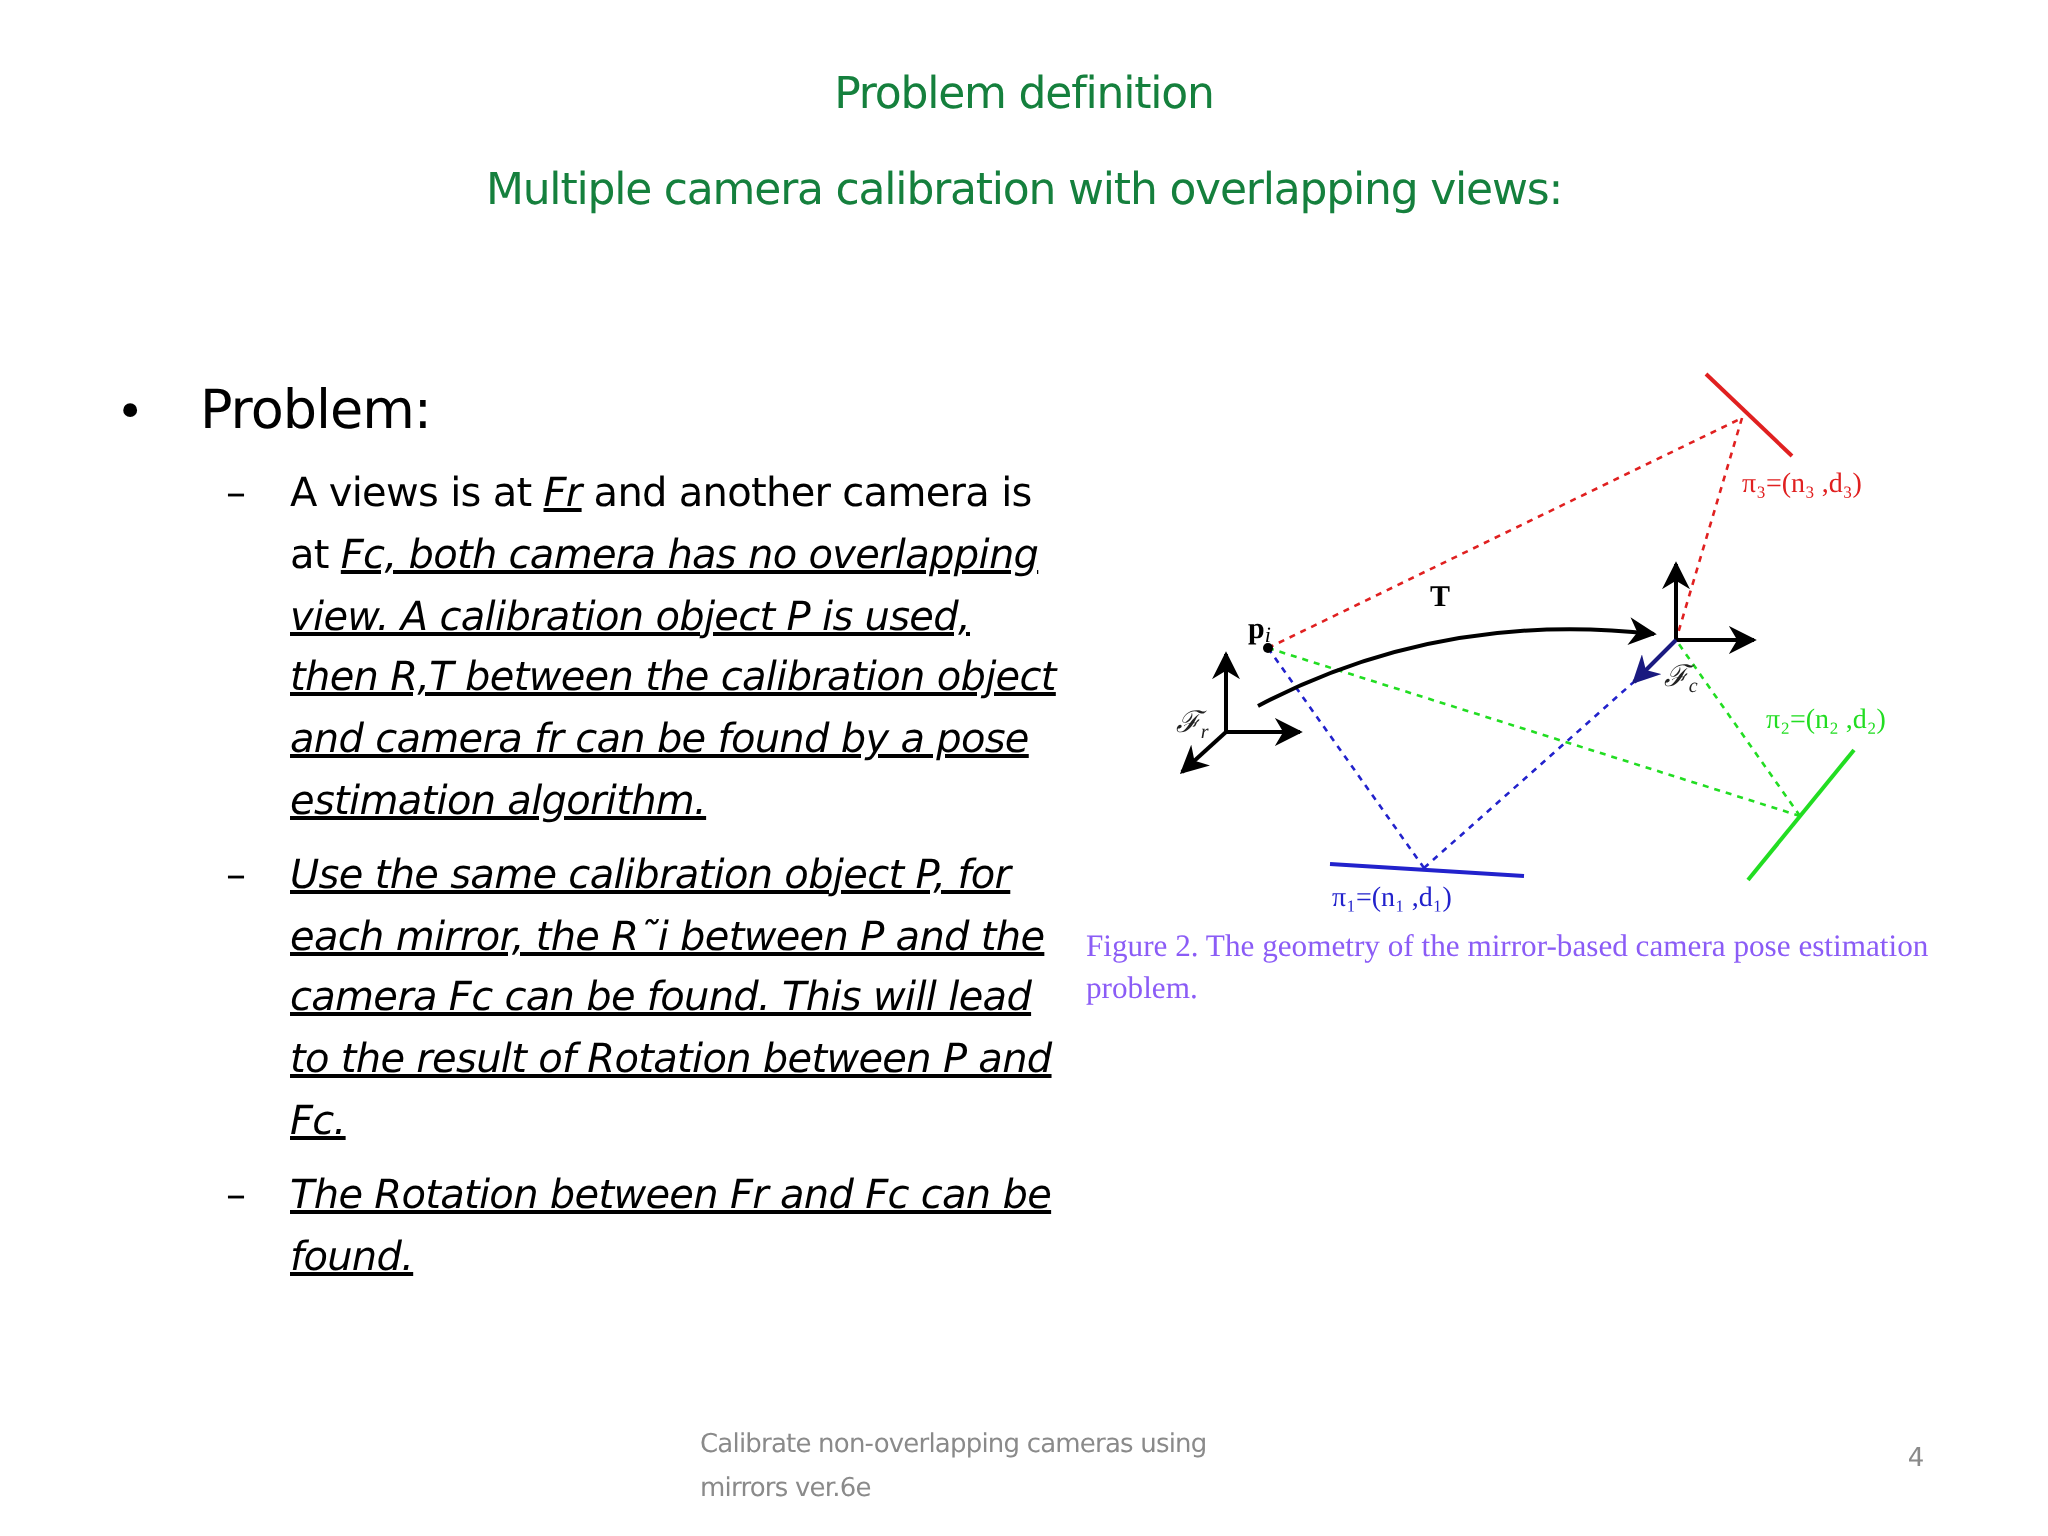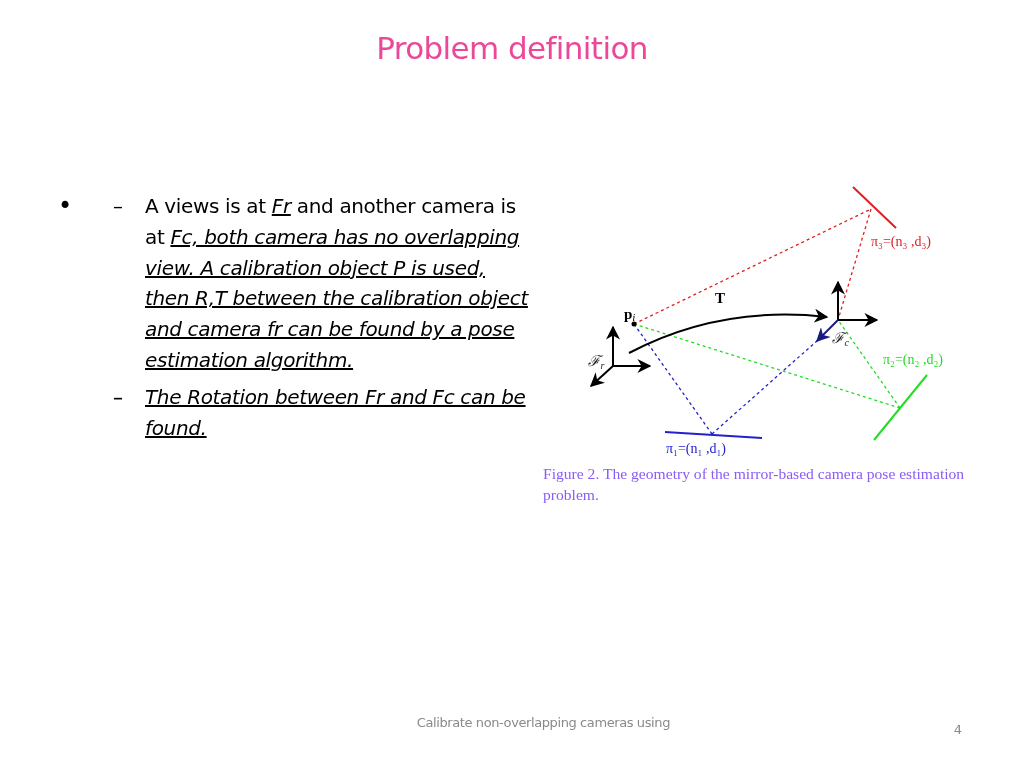--- a/index.html
+++ b/index.html
@@ -1,49 +1,52 @@
 <!DOCTYPE html>
 <html><head>
   <meta charset="utf-8">
   <style>
     html, body { margin: 0; padding: 0; background: #ffffff; }
     body { width: 1024px; height: 768px; position: relative; overflow: hidden; font-family: "Liberation Sans", sans-serif; color: #000; }
-    .title { position: absolute; left: 0; top: 24px; width: 1024px; text-align: center; font-family: "DejaVu Sans", sans-serif; font-size: 31px; line-height: 48px; color: #ec4899; font-weight: normal; letter-spacing: -0.6px; }
+    .title { position: absolute; left: 0; top: 24px; width: 1024px; text-align: center; font-family: "DejaVu Sans", sans-serif; font-size: 22px; line-height: 48px; color: #15803d; font-weight: normal; letter-spacing: -0.6px; }
     .title div { white-space: nowrap; }
     .bullets { position: absolute; left: 58px; top: 186px; width: 470px; font-family: "DejaVu Sans", sans-serif; }
     .lvl1 { position: relative; font-size: 27px; line-height: 40px; padding-left: 42px; letter-spacing: -0.5px; }
     .lvl1 .mk { position: absolute; left: 0; top: 0; font-size: 24px; }
     .lvl2 { position: relative; font-size: 20px; line-height: 30.8px; padding-left: 87px; margin-top: 5px; letter-spacing: -0.35px; }
     .lvl2 .mk { position: absolute; left: 55px; top: 0; }
     .lvl2 + .lvl2 { margin-top: 6px; }
     .it { font-style: italic; text-decoration: underline; }
     .figure { position: absolute; left: 540px; top: 180px; width: 470px; height: 290px; }
     .figure svg { width: 470px; height: 290px; display: block; }
     .caption { position: absolute; left: 543px; top: 463px; width: 470px; font-family: "Liberation Serif", serif; font-size: 15.6px; line-height: 21px; color: #8b5cf6; }
-    .footer { position: absolute; left: 350px; top: 712px; width: 320px; text-align: right; font-family: "DejaVu Sans", sans-serif; font-size: 13px; line-height: 22px; color: #8a8a8a; letter-spacing: -0.4px; }
+    .footer { position: absolute; left: 350px; top: 712px; width: 320px; text-align: left; font-family: "DejaVu Sans", sans-serif; font-size: 13px; line-height: 22px; color: #8a8a8a; letter-spacing: -0.4px; }
     .pagenum { position: absolute; left: 948px; top: 722px; width: 20px; text-align: center; font-family: "DejaVu Sans", sans-serif; font-size: 13px; color: #8a8a8a; }
     .lbl-serif { font-family: "Liberation Serif", serif; }
   </style>
 </head>
 <body>
 
 <div class="title">
   <div>Problem definition</div>
+  <div>Multiple camera calibration with overlapping views:</div>
 </div>
 
 <div class="bullets">
   <div class="lvl1">
     <span class="mk">•</span>
+    <span>Problem:</span>
   </div>
   <div class="lvl2">
     <span class="mk">–</span>
     <span>A views is at </span><span class="it">Fr</span><span> and another camera is at </span><span class="it">Fc, both camera has no overlapping view. A calibration object P is used, then R,T between the calibration object and camera fr can be found by a pose estimation algorithm.</span>
   </div>
   <div class="lvl2">
     <span class="mk">–</span>
+    <span class="it">Use the same calibration object P, for each mirror, the R˜i between P and the camera Fc can be found. This will lead to the result of Rotation between P and Fc.</span>
   </div>
   <div class="lvl2">
     <span class="mk">–</span>
     <span class="it">The Rotation between Fr and Fc can be found.</span>
   </div>
 </div>
 
 <div class="figure">
   <svg viewBox="0 0 470 290" xmlns="http://www.w3.org/2000/svg">
     <defs>
@@ -90,14 +93,15 @@
     <text x="331" y="66" class="lbl-serif" font-size="14" fill="#e02020">π₃=(n₃ ,d₃)</text>
     <text x="343" y="184" class="lbl-serif" font-size="14" fill="#22dd22">π₂=(n₂ ,d₂)</text>
     <text x="126" y="273" class="lbl-serif" font-size="14" fill="#2222cc">π₁=(n₁ ,d₁)</text>
   </svg>
 </div>
 
 <div class="caption">Figure 2. The geometry of the mirror-based camera pose estimation problem.</div>
 
 <div class="footer">
   <div>Calibrate non-overlapping cameras using</div>
+  <div>mirrors ver.6e</div>
 </div>
 <div class="pagenum">4</div>
 
 </body></html>

